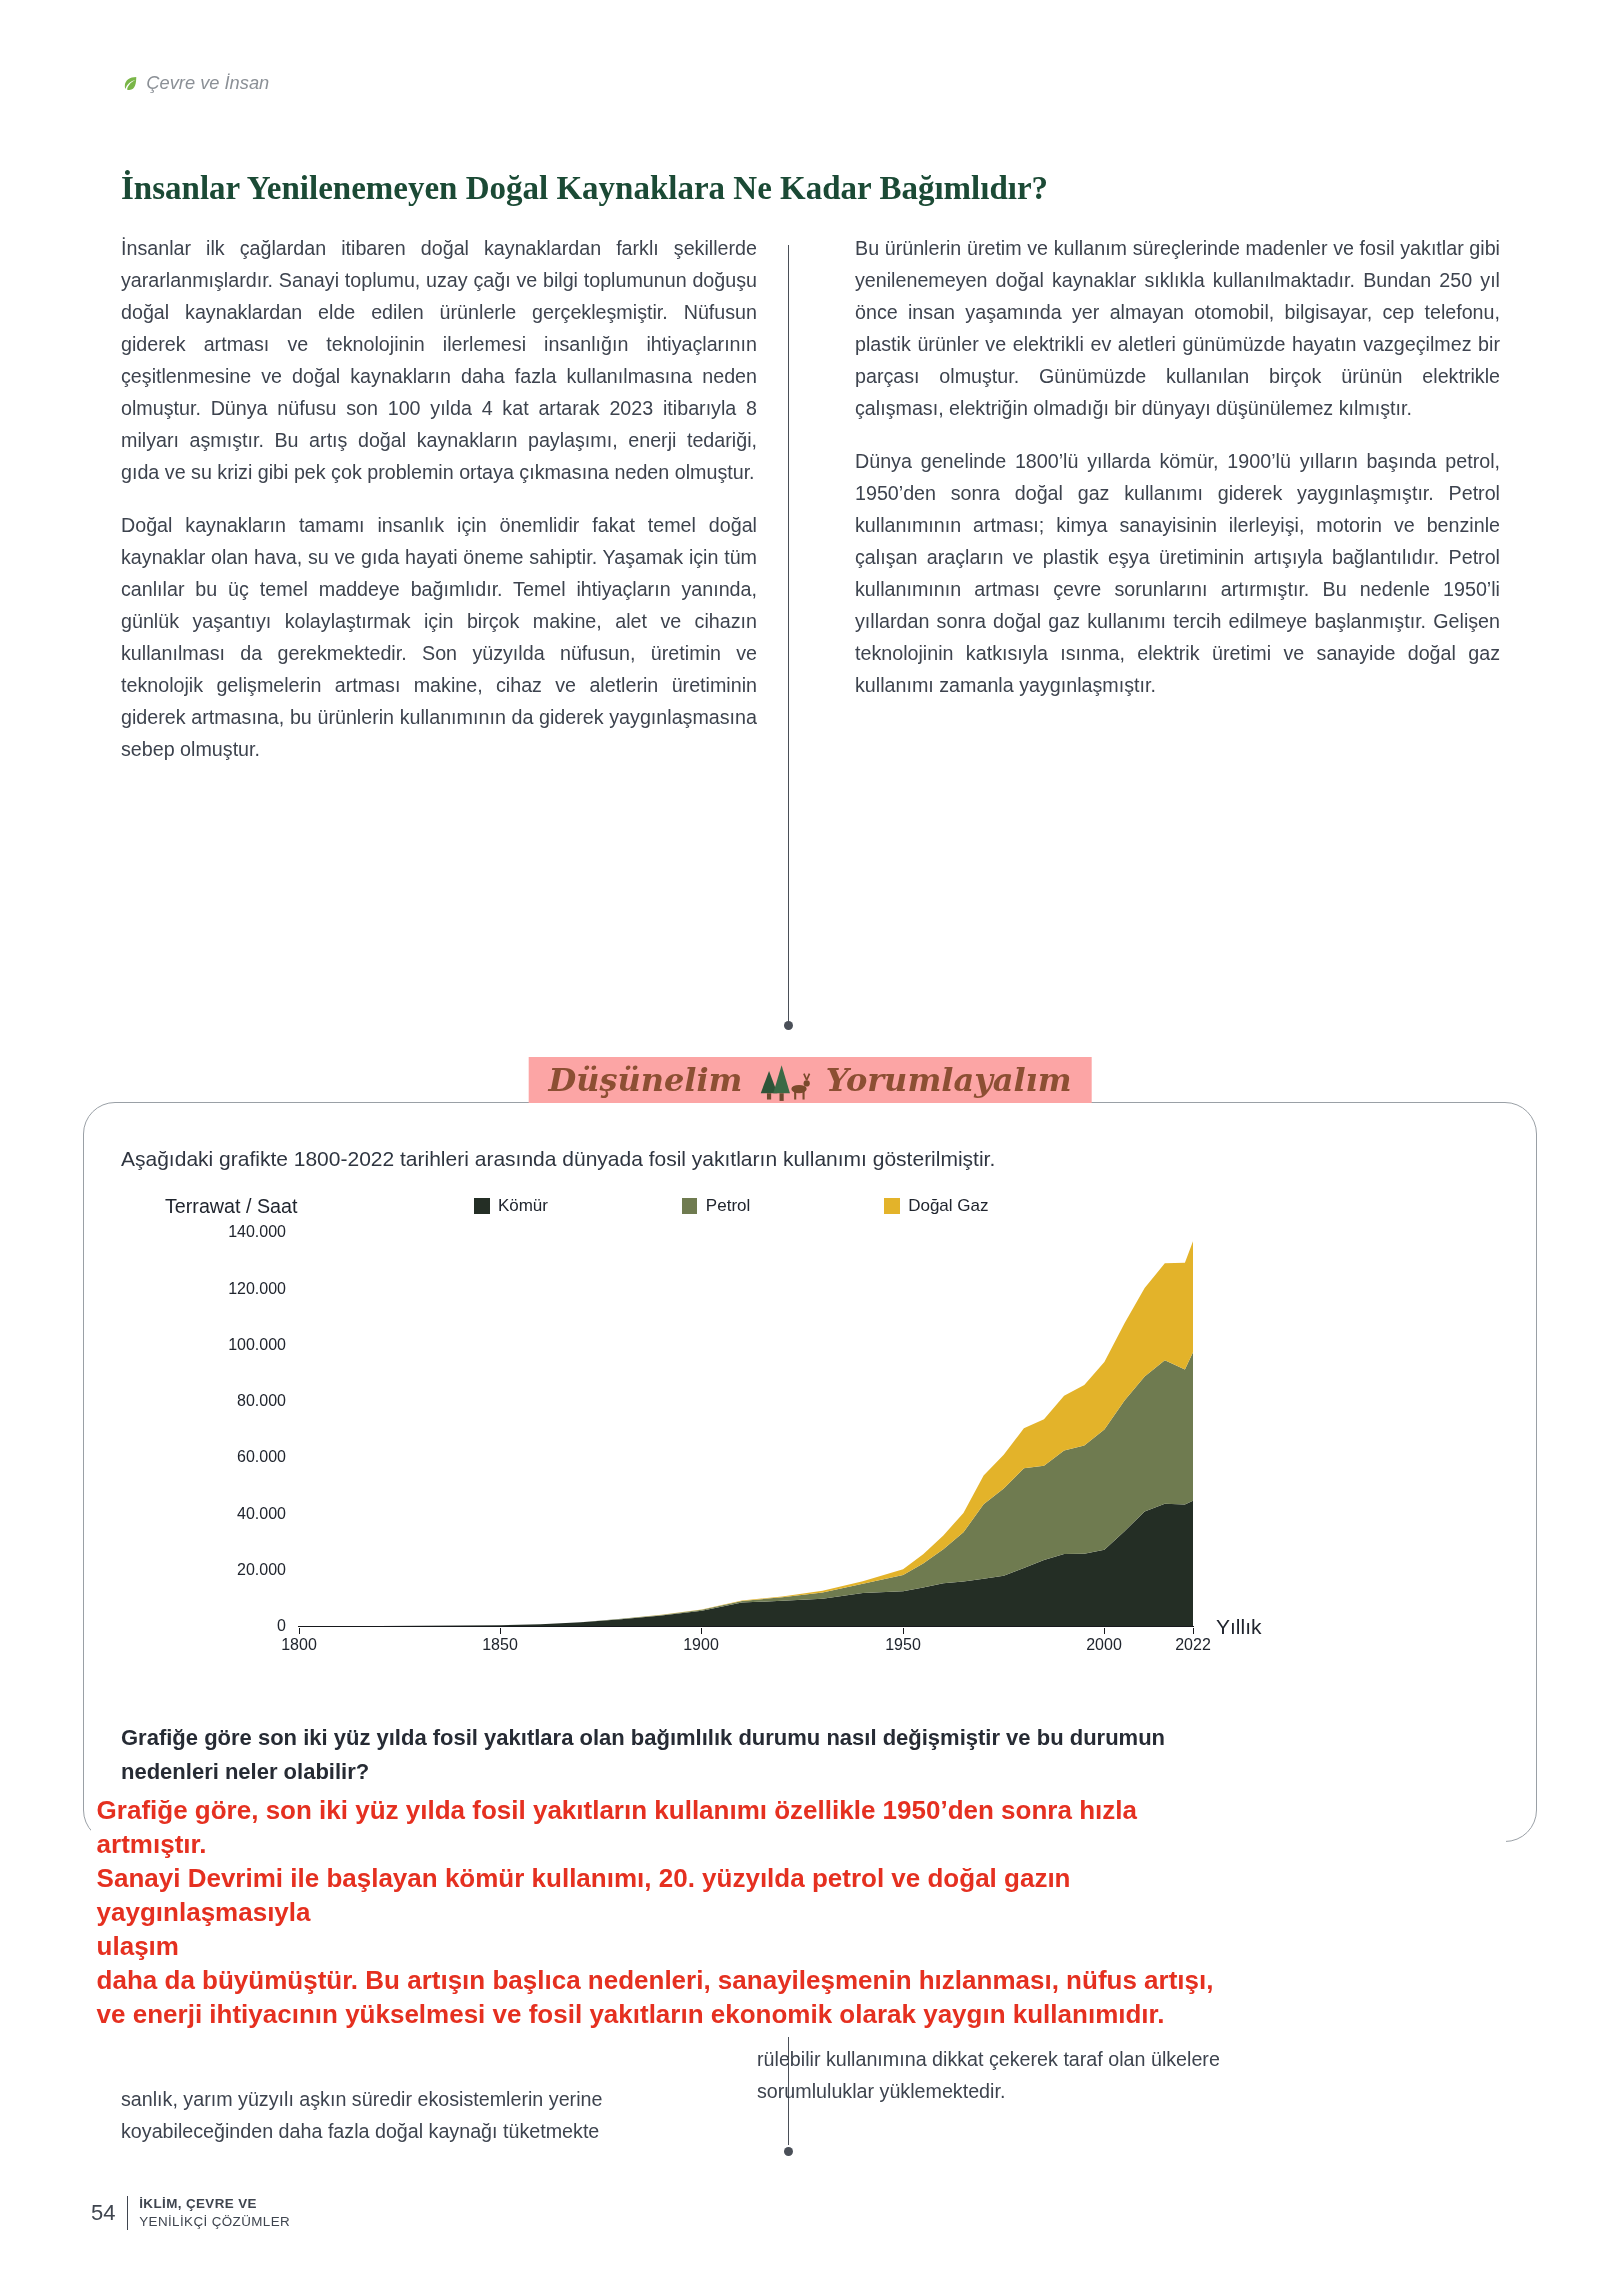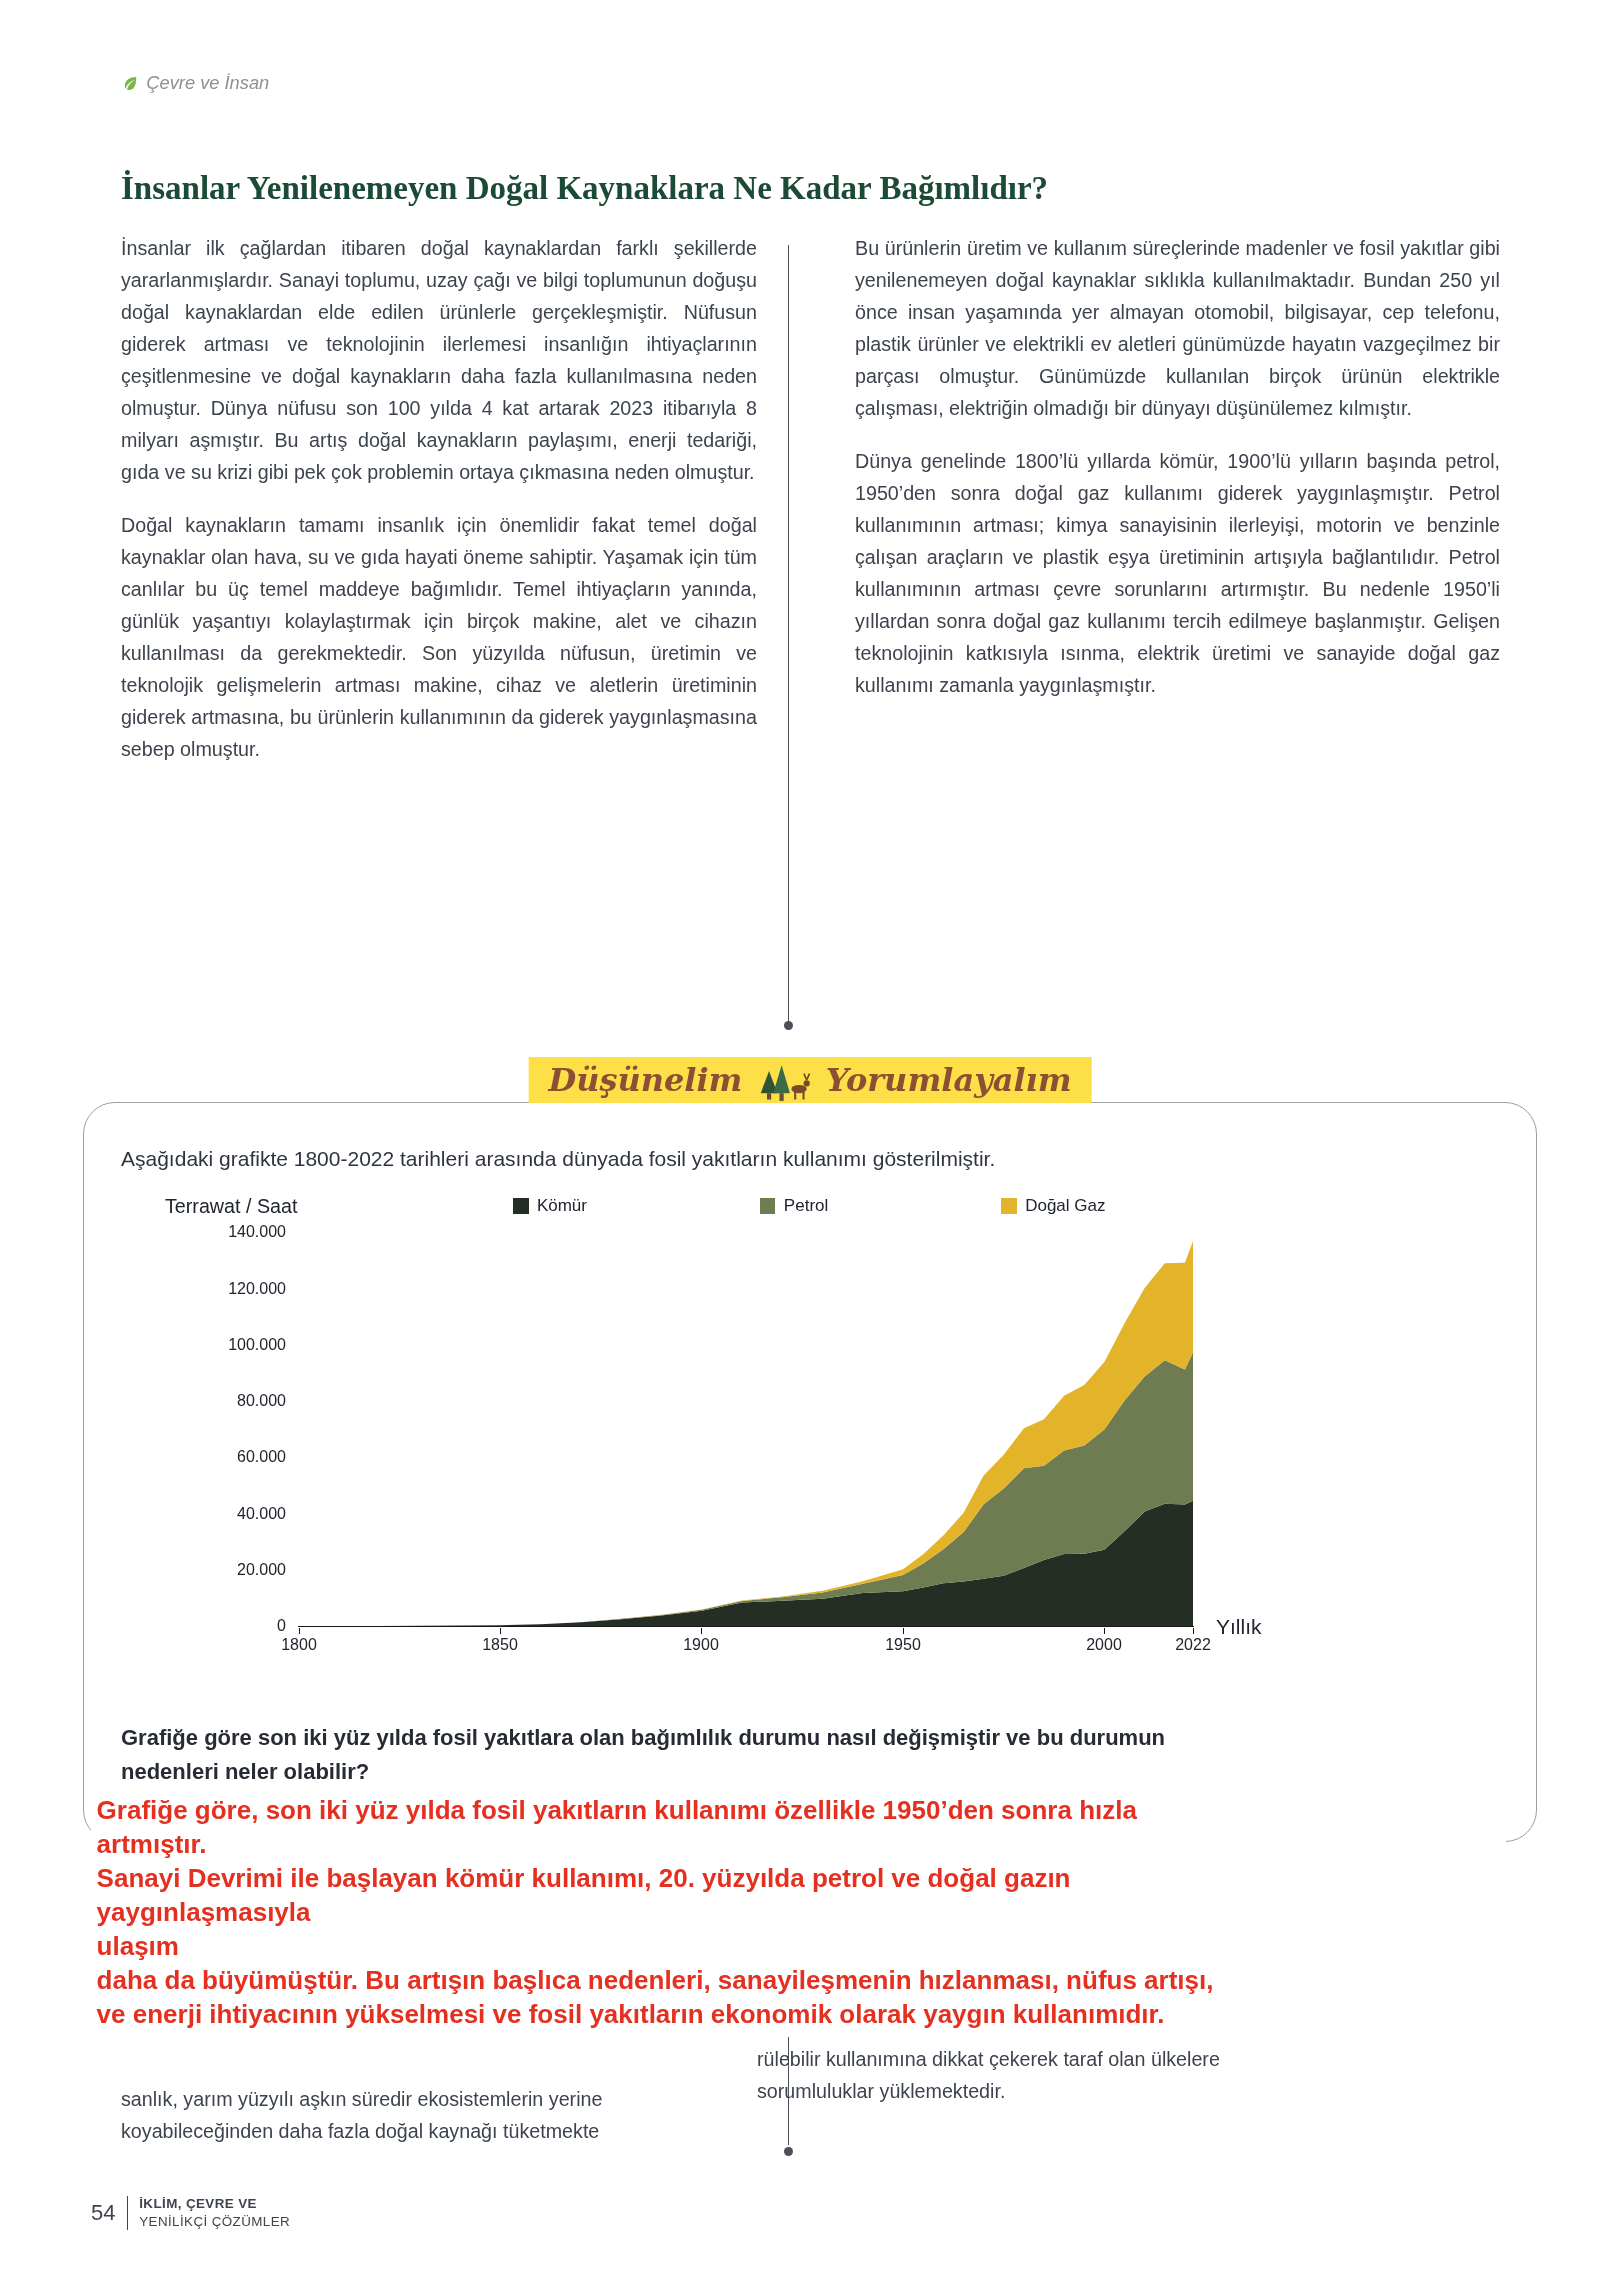--- a/index.html
+++ b/index.html
@@ -19,30 +19,30 @@
   .col-left{width:636px;}
   .col-right{width:645px;margin-left:98px;}
   .body-par{font-size:19.7px;line-height:32px;color:#3d434e;text-align:justify;margin:0 0 21px 0;}
   .divider-top{position:absolute;left:788px;top:245px;width:1.4px;height:778px;background:#4a4f58;}
   .divider-top-dot{position:absolute;left:784px;top:1021px;width:9.1px;height:9.1px;border-radius:50%;background:#4a4f58;}
 
   
   .activity-box{position:absolute;left:83px;top:1102px;width:1452px;height:738px;
     border:1.4px solid #9aa0a6;border-radius:32px;}
   .activity-heading{position:absolute;left:50%;top:1057px;transform:translateX(-50%);
-    display:flex;align-items:center;gap:12.7px;background:#fde047;padding:0 19.7px;z-index:3;}
+    display:flex;align-items:center;gap:12.7px;background:#fca5a5;padding:0 19.7px;z-index:3;}
   .script-word{font-family:"DejaVu Serif",serif;font-style:italic;font-weight:bold;
     font-size:32px;color:#8c4f33;}
   .activity-desc{position:absolute;left:121px;top:1147px;font-size:21px;color:#2f3540;}
 
   
   #chart-area{position:absolute;left:158px;top:1189px;width:1237px;height:485px;}
   .chart-ylabel{position:absolute;left:7px;top:5.6px;font-size:19.7px;color:#20252e;}
   #chart-legend{position:absolute;left:316px;top:7px;display:flex;gap:134px;}
-  .legend-item{display:flex;align-items:center;gap:8.4px;margin-left:39px;}
+  .legend-item{display:flex;align-items:center;gap:8.4px;}
   .legend-swatch{width:15.5px;height:15.5px;display:inline-block;}
   .legend-label{font-size:17px;color:#20252e;}
   #plot-svg{position:absolute;left:141px;top:44px;}
   .axis-line{position:absolute;left:140px;top:437px;width:896px;height:1.4px;background:#16181c;}
   .ytick{position:absolute;left:0;width:128px;text-align:right;font-size:16px;color:#20252e;}
   .xtick{position:absolute;top:447px;transform:translateX(-50%);font-size:16px;color:#20252e;white-space:nowrap;}
   .xtickmark{position:absolute;top:439px;width:1.4px;height:5.6px;background:#16181c;}
   .chart-xlabel{position:absolute;left:1058px;top:426px;font-size:21px;color:#20252e;}
 
   

